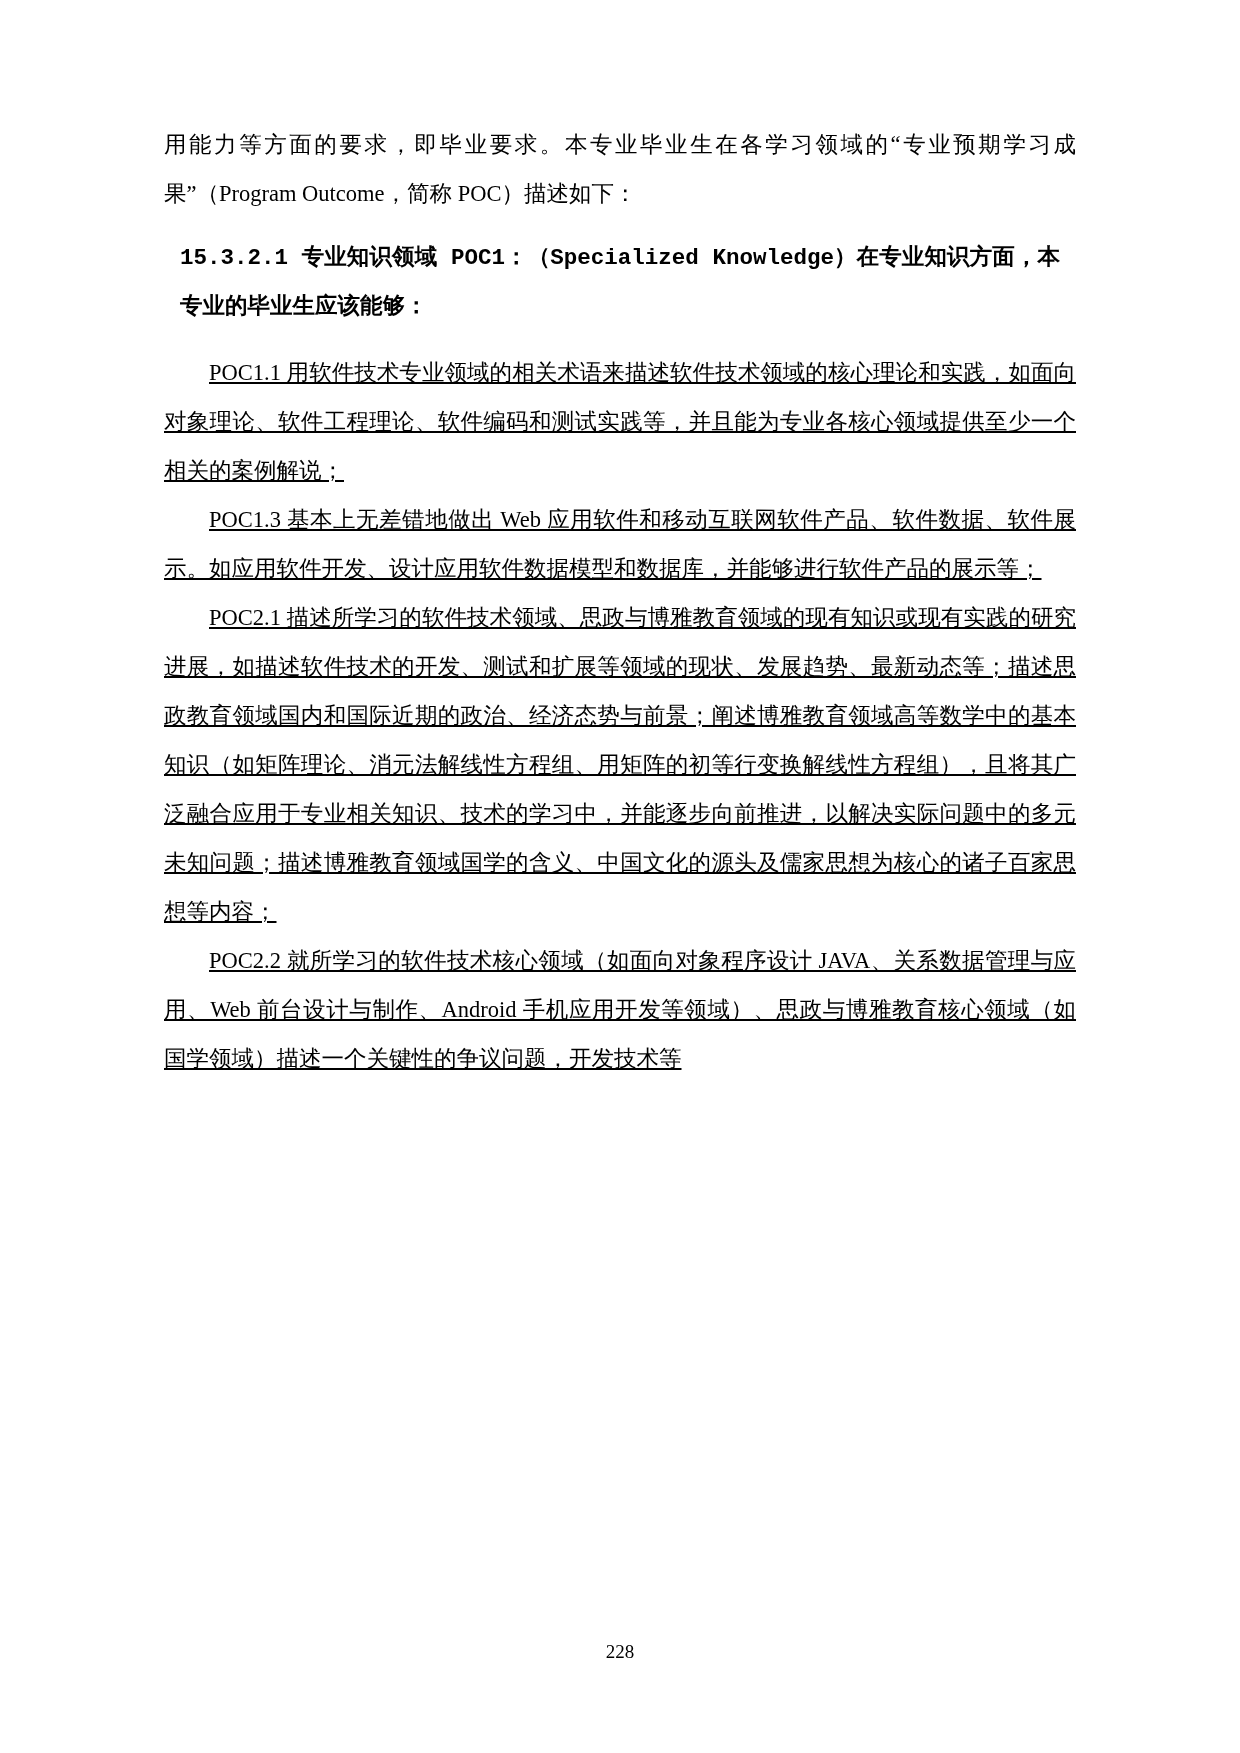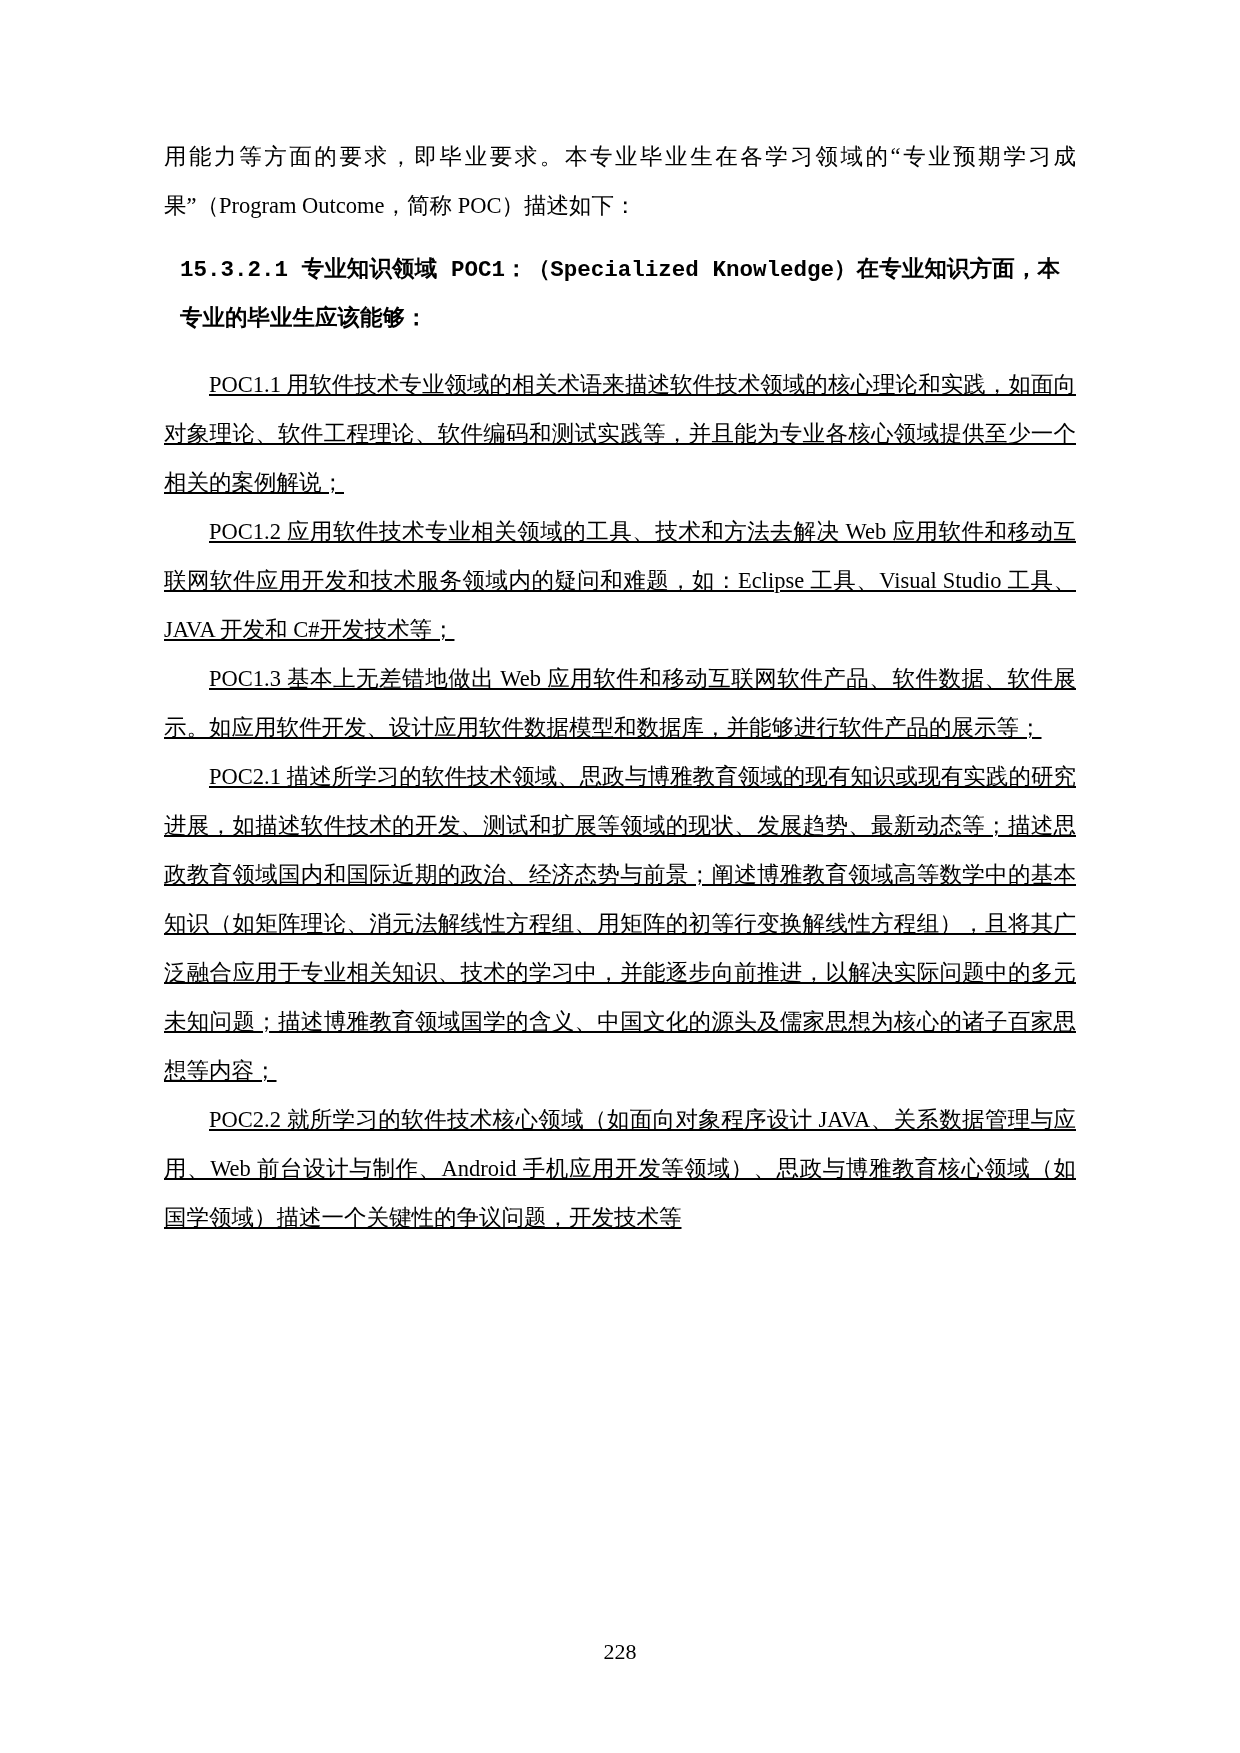--- a/index.html
+++ b/index.html
@@ -16,21 +16,21 @@
   }
   .page {
     position: absolute;
     inset: 0;
     background: #ffffff;
     overflow: hidden;
   }
   .content {
     position: absolute;
     left: 164px;
-    top: 132px;
+    top: 120px;
     width: 912px;
     font-size: 22.5px;
     line-height: 49px;
     text-align: justify;
   }
   .content p {
     margin: 0;
   }
   p.indent {
     text-indent: 2em;
@@ -43,38 +43,37 @@
     font-weight: bold;
     text-align: justify;
     font-family: "Liberation Mono", "DejaVu Sans Mono", monospace;
   }
   .footer {
     position: absolute;
     left: 0;
     width: 1240px;
     top: 1640px;
     text-align: center;
-    font-size: 22px;
+    font-size: 19px;
     line-height: 24px;
     font-family: "Liberation Serif", "DejaVu Serif", serif;
   }
 </style>
 </head>
 <body>
 
 <div class="page">
   <div class="content">
 
     <p>用能力等方面的要求，即毕业要求。本专业毕业生在各学习领域的“专业预期学习成果”（Program Outcome，简称 POC）描述如下：</p>
 
     <h2 class="sec-heading">15.3.2.1 专业知识领域 POC1：（Specialized Knowledge）在专业知识方面，本专业的毕业生应该能够：</h2>
 
     <p class="indent">POC1.1 用软件技术专业领域的相关术语来描述软件技术领域的核心理论和实践，如面向对象理论、软件工程理论、软件编码和测试实践等，并且能为专业各核心领域提供至少一个相关的案例解说；</p>
 
-    <p class="indent">POC1.2 应用软件技术专业相关领域的工具、技术和方法去解决 Web 应用软件和移动互联网软件应用开发和技术服务领域内的疑问和难题，如：Eclipse 工具、Visual Studio 工具、JAVA 开发和 C#开发技术等；</p>
 
     <p class="indent">POC1.3 基本上无差错地做出 Web 应用软件和移动互联网软件产品、软件数据、软件展示。如应用软件开发、设计应用软件数据模型和数据库，并能够进行软件产品的展示等；</p>
 
 
     <p class="indent">POC2.1 描述所学习的软件技术领域、思政与博雅教育领域的现有知识或现有实践的研究进展，如描述软件技术的开发、测试和扩展等领域的现状、发展趋势、最新动态等；描述思政教育领域国内和国际近期的政治、经济态势与前景；阐述博雅教育领域高等数学中的基本知识（如矩阵理论、消元法解线性方程组、用矩阵的初等行变换解线性方程组），且将其广泛融合应用于专业相关知识、技术的学习中，并能逐步向前推进，以解决实际问题中的多元未知问题；描述博雅教育领域国学的含义、中国文化的源头及儒家思想为核心的诸子百家思想等内容；</p>
 
     <p class="indent">POC2.2 就所学习的软件技术核心领域（如面向对象程序设计 JAVA、关系数据管理与应用、Web 前台设计与制作、Android 手机应用开发等领域）、思政与博雅教育核心领域（如国学领域）描述一个关键性的争议问题，开发技术等</p>
 
   </div>
 

